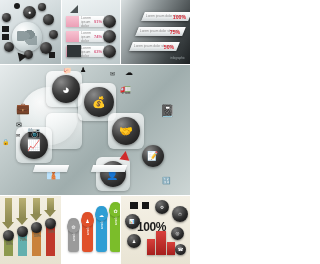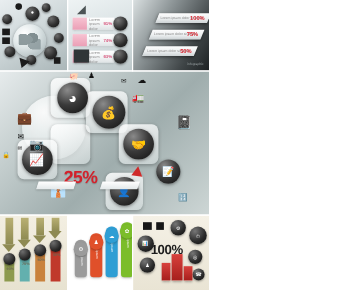--- a/index.html
+++ b/index.html
@@ -223,21 +223,20 @@
     <div class="cir" style="left:20px;top:66px;width:28px;height:28px">
       <span style="font-size:11px">📈</span>
     </div>
     <div class="cir" style="left:100px;top:96px;width:26px;height:26px">
       <span style="font-size:10px">👤</span>
     </div>
     <div class="cir" style="left:142px;top:80px;width:22px;height:22px">
       <span style="font-size:9px">📝</span>
     </div>
 
-    <div class="pct">25%</div>
 
     <div class="micon" style="left:63px;top:2px">🐖</div>
     <div class="micon" style="left:80px;top:1px">♟</div>
     <div class="micon" style="left:16px;top:38px;font-size:11px">💼</div>
     <div class="micon" style="left:16px;top:56px">✉</div>
     <div class="micon" style="left:16px;top:68px;font-size:5px">✉</div>
     <div class="micon" style="left:27px;top:62px;font-size:11px">📷</div>
     <div class="micon" style="left:46px;top:102px;font-size:12px">👔</div>
     <div class="micon" style="left:110px;top:6px;font-size:6px">✉</div>
     <div class="micon" style="left:125px;top:4px;font-size:8px">☁</div>

